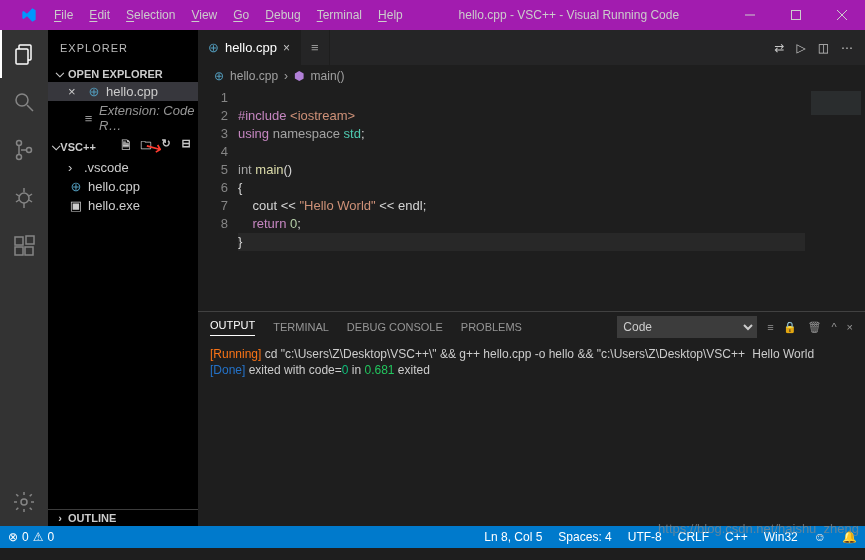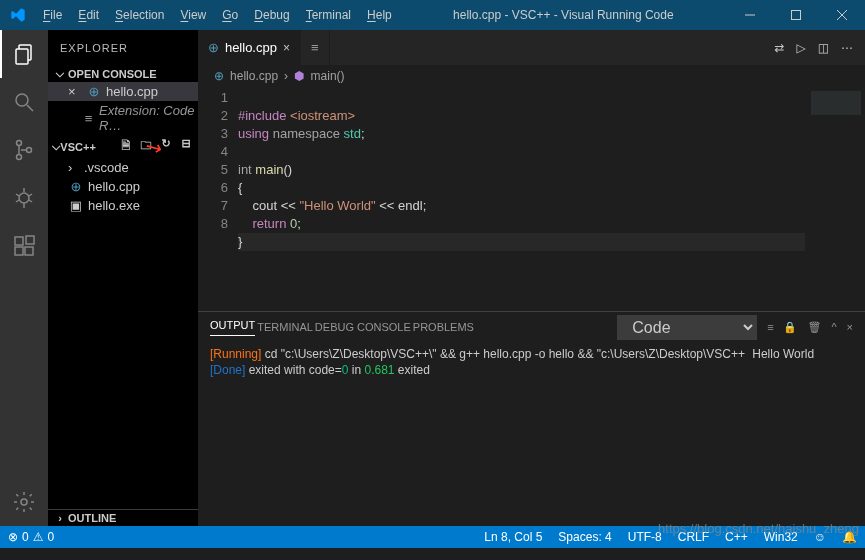--- a/index.html
+++ b/index.html
@@ -1,17 +1,17 @@
 <!DOCTYPE html>
 <html><head>
 <meta charset="utf-8">
 <style>
 * { margin: 0; padding: 0; box-sizing: border-box; font-family: "Segoe UI", sans-serif; }
 body { width: 865px; height: 560px; background: #1e1e1e; color: #cccccc; font-size: 12px; overflow: hidden; position: relative; }
-.titlebar { height: 30px; background: #0c4a6e; display: flex; align-items: center; }
+.titlebar { height: 30px; background: #a21caf; display: flex; align-items: center; padding-left: 11px; }
 .titlebar .logo { width: 35px; display:flex; align-items:center; justify-content:center; }
 .titlebar .menus { display: flex; }
 .titlebar .menu-item { padding: 0 8px; line-height: 30px; cursor: default; }
 .titlebar .menu-item u { text-decoration: underline; text-underline-offset: 2px; }
 .titlebar .title { flex: 1; text-align: center; color: #cccccc; font-size: 12px; }
 .titlebar .win-controls { display: flex; }
 .titlebar .win-btn { width: 46px; height: 30px; display:flex; align-items:center; justify-content:center; color:#cccccc; }
 .main { display: flex; height: 496px; }
 .activitybar { width: 48px; background: #333333; display: flex; flex-direction: column; align-items:center; }
 .activitybar .ab-item { width:48px; height:48px; display:flex; align-items:center; justify-content:center; color:#858585; }
@@ -36,24 +36,24 @@
 .tab-actions { margin-left:auto; display:flex; gap:12px; padding-right:12px; color:#c5c5c5; }
 .breadcrumb { height:22px; display:flex; align-items:center; padding-left:16px; gap:6px; font-size:12px; color:#a0a0a0; }
 .editor-body { flex:1; display:flex; position:relative; }
 .gutter { width:40px; text-align:right; color:#858585; padding:2px 10px 0 0; font-family: Consolas, monospace; font-size:13px; line-height:18px; }
 .code { flex:1; font-family: Consolas, monospace; font-size:13px; line-height:18px; padding-top:2px; white-space:pre; color:#d4d4d4; }
 .kw { color:#c586c0; } .kw2 { color:#a3a3a3; } .type { color:#4ec9b0; } .fn { color:#dcdcaa; } .str { color:#ce9178; } .num { color:#b5cea8; }
 .code .hl { background:#282828; display:inline-block; width:100%; }
 .minimap { width:60px; background:#1e1e1e; border-left:1px solid #1e1e1e; position:relative; }
 .minimap .mm { position:absolute; top:4px; right:4px; width:50px; height:24px; background:#2a2d2e; }
 .panel { height:215px; border-top:1px solid #414141; display:flex; flex-direction:column; }
-.panel-tabs { height:30px; display:flex; align-items:center; padding:0 12px; gap:2px; font-size:11px; color:#969696; }
+.panel-tabs { height:30px; display:flex; align-items:center; padding:0 12px; gap:18px; font-size:11px; color:#969696; }
 .panel-tabs .pt.active { color:#ffffff; border-bottom:1px solid #fff; padding-bottom:4px; }
 .panel-tabs .right { margin-left:auto; display:flex; align-items:center; gap:10px; }
-.panel-tabs select { background:#3c3c3c; color:#ccc; border:1px solid #3c3c3c; font-size:16px; padding:2px 10px; width:140px; }
+.panel-tabs select { background:#3c3c3c; color:#ccc; border:1px solid #3c3c3c; font-size:12px; padding:2px 1px; width:140px; }
 .panel-body { flex:1; padding:4px 12px; font-family: Consolas, monospace; font-size:12px; line-height:16px; overflow:hidden; }
 .out-run { color:#f97316; } .out-cmd { color:#cccccc; } .out-done { color:#2472c8; } .out-code { color:#0dbc79; } .out-time { color:#22c55e; }
 .statusbar { height:22px; background:#007acc; color:#fff; display:flex; align-items:center; font-size:12px; }
 .statusbar .sb-item { padding:0 8px; display:flex; align-items:center; gap:4px; }
 .statusbar .sb-right { margin-left:auto; display:flex; }
 .watermark { position:absolute; right:6px; bottom:24px; color:#8a8a8a; font-size:13px; opacity:0.7; pointer-events:none; }
 .cpp-icon { color:#519aba; }
 svg { display:block; }
 </style>
 </head>
@@ -144,21 +144,21 @@
           <circle cx="12" cy="12" r="3"></circle>
           <path d="M12 2v3M12 19v3M4.2 4.2l2.1 2.1M17.7 17.7l2.1 2.1M2 12h3M19 12h3M4.2 19.8l2.1-2.1M17.7 6.3l2.1-2.1"></path>
         </svg>
       </div>
   </div>
 
   <div class="sidebar">
     <div class="header">EXPLORER</div>
     <div class="section-hdr">
       <span class="chev">⌵</span>
-      <span>OPEN CONSOLE</span>
+      <span>OPEN EXPLORER</span>
     </div>
     <div class="tree-item active">
       <span style="width:14px;">×</span>
       <span class="icon cpp-icon">⊕</span>
       <span>hello.cpp</span>
     </div>
     <div class="tree-item" style="padding-left:34px; font-style:italic; color:#969696;">
       <span class="icon">≡</span>
       <span>Extension: Code R…</span>
     </div>

